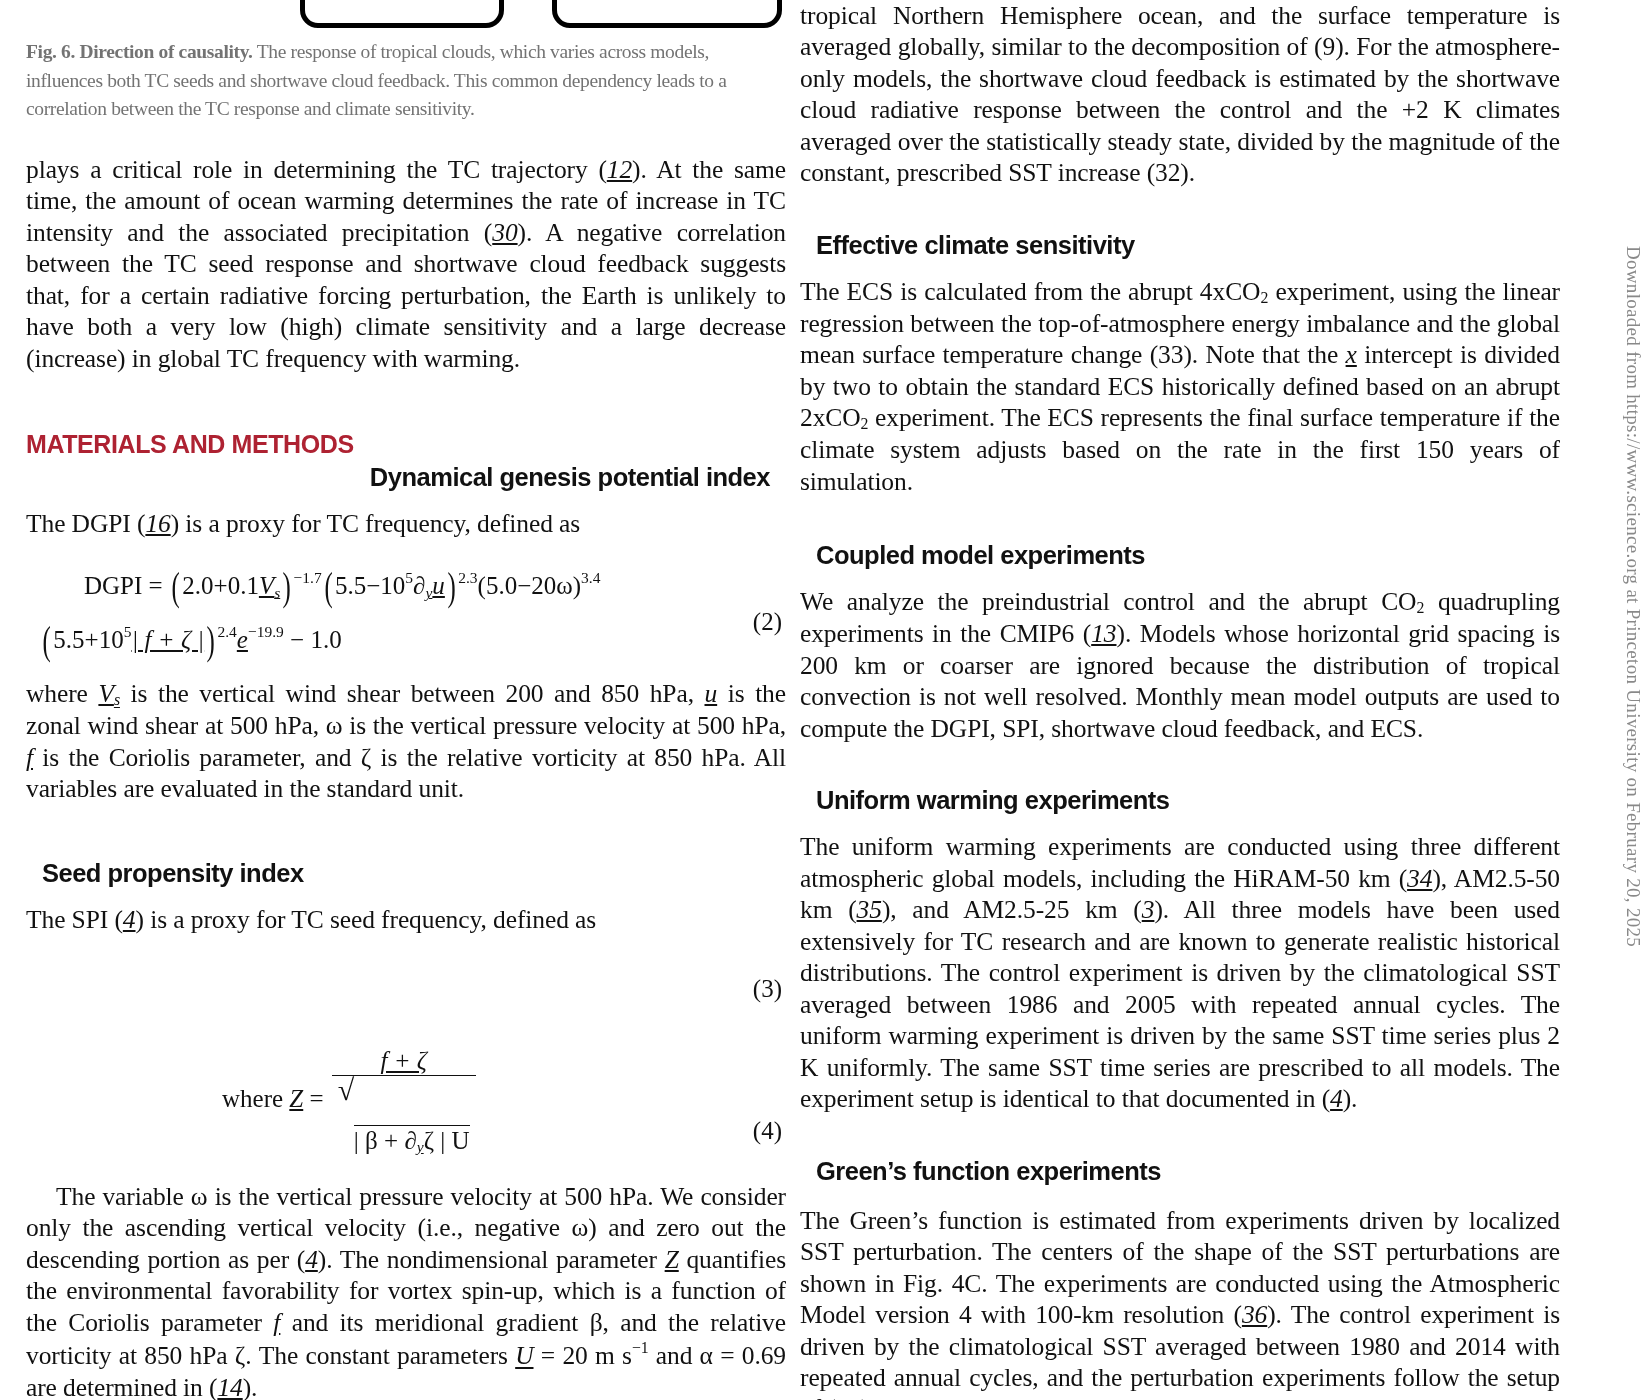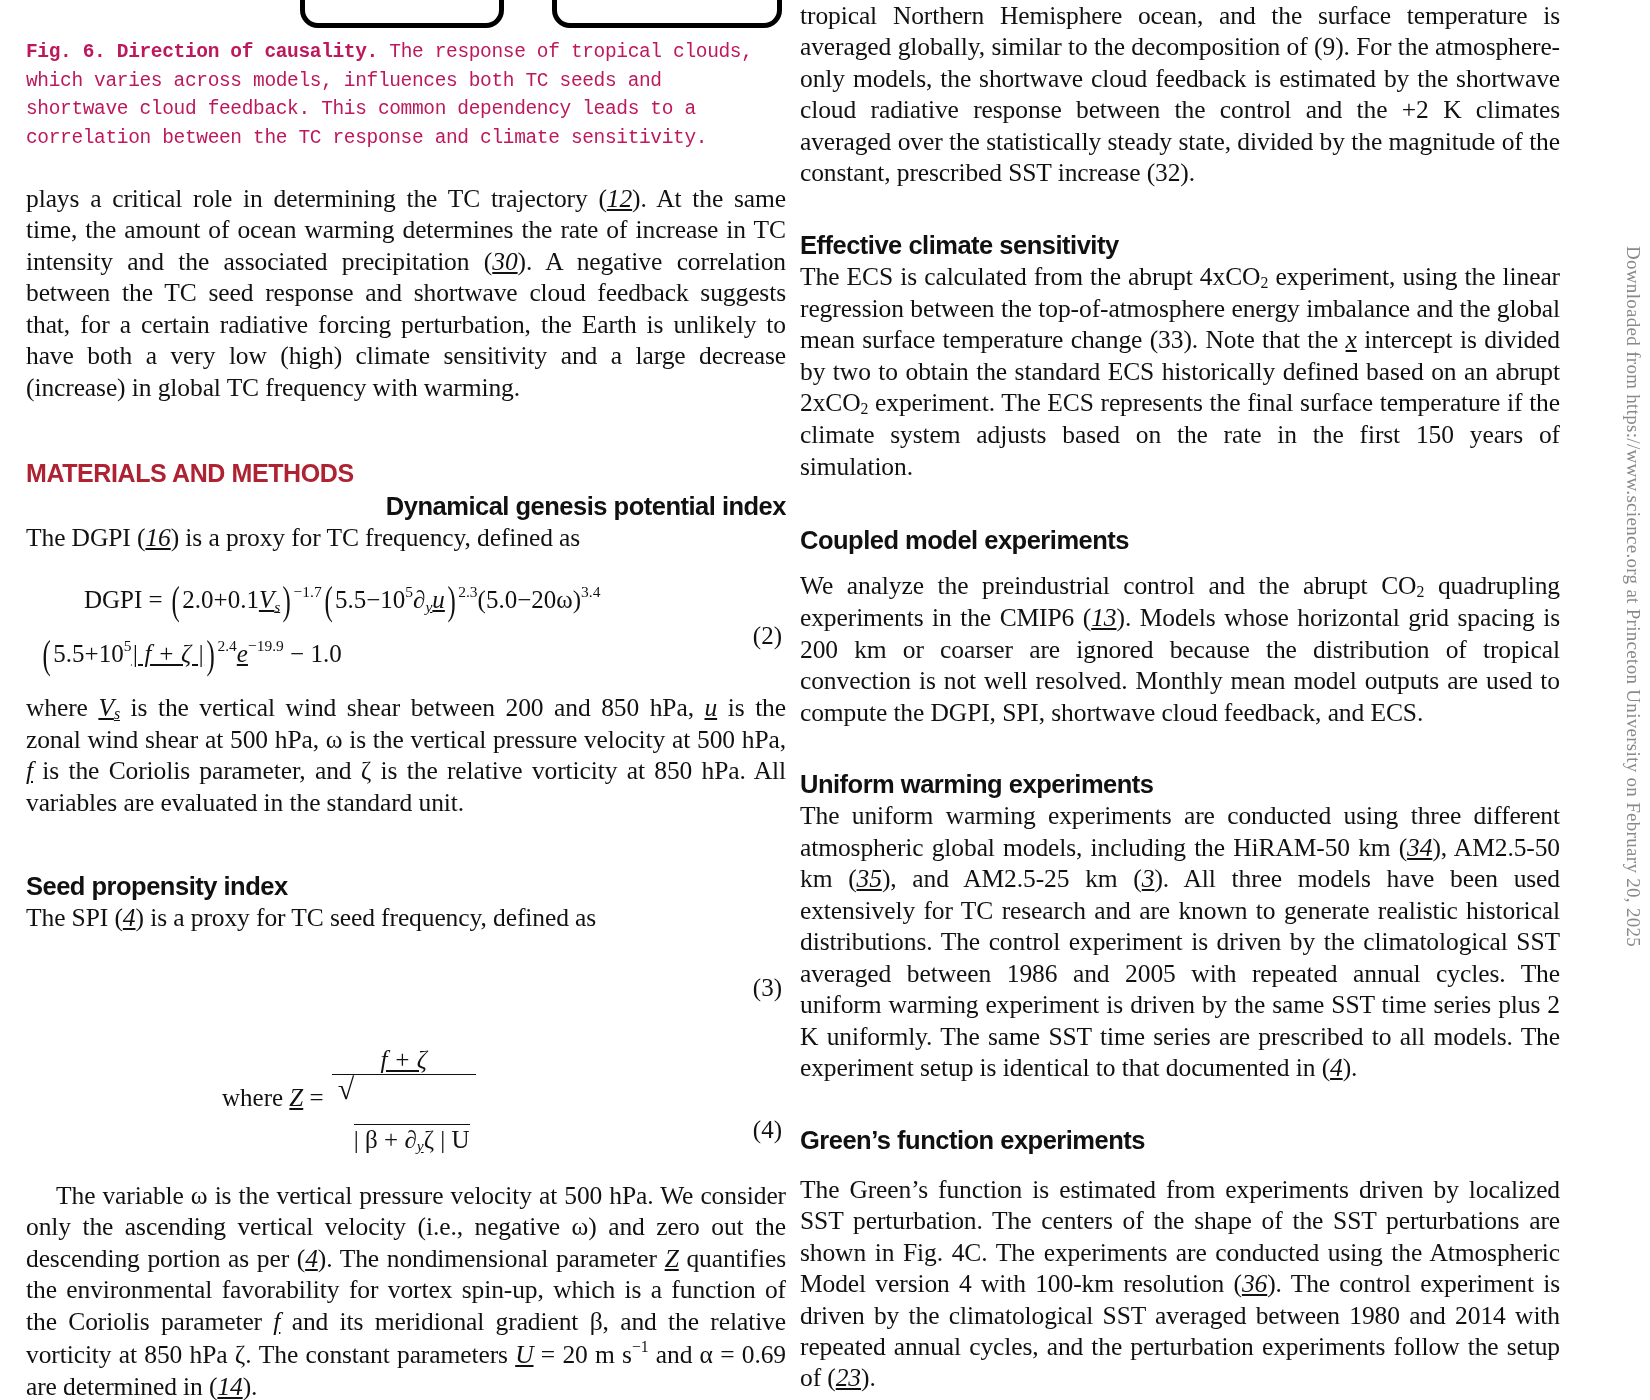--- a/index.html
+++ b/index.html
@@ -42,24 +42,24 @@
   .col {
     position: absolute;
     top: 0;
     width: 760px;
   }
   .col-left  { left: 26px; }
   .col-right { left: 800px; top: -8px; }
 
   
   .fig-caption {
-    font-family: Liberation Mono, monospace;
+    font-family: Liberation Serif, serif;
     font-size: 19.5px;
     line-height: 1.47;
-    color: #be185d;
+    color: #737373;
     text-align: left;
     margin-top: 38px;
     letter-spacing: -0.35px;
     width: 740px;
   }
   .fig-caption b { font-weight: bold; }
 
   
   p.body {
     font-size: 25.5px;
@@ -79,21 +79,21 @@
     font-weight: bold;
     color: #AE2232;
     margin: 0;
     letter-spacing: -0.4px;
   }
   h3.subhead {
     font-family: "Liberation Sans", "DejaVu Sans", sans-serif;
     font-size: 25.5px;
     font-weight: bold;
     color: #111111;
-    margin: 0;
+    margin: 16px;
     letter-spacing: -0.5px;
   }
 
   
   .eq-block {
     position: relative;
     width: 760px;
   }
   .eq-body {
     font-size: 25px;

